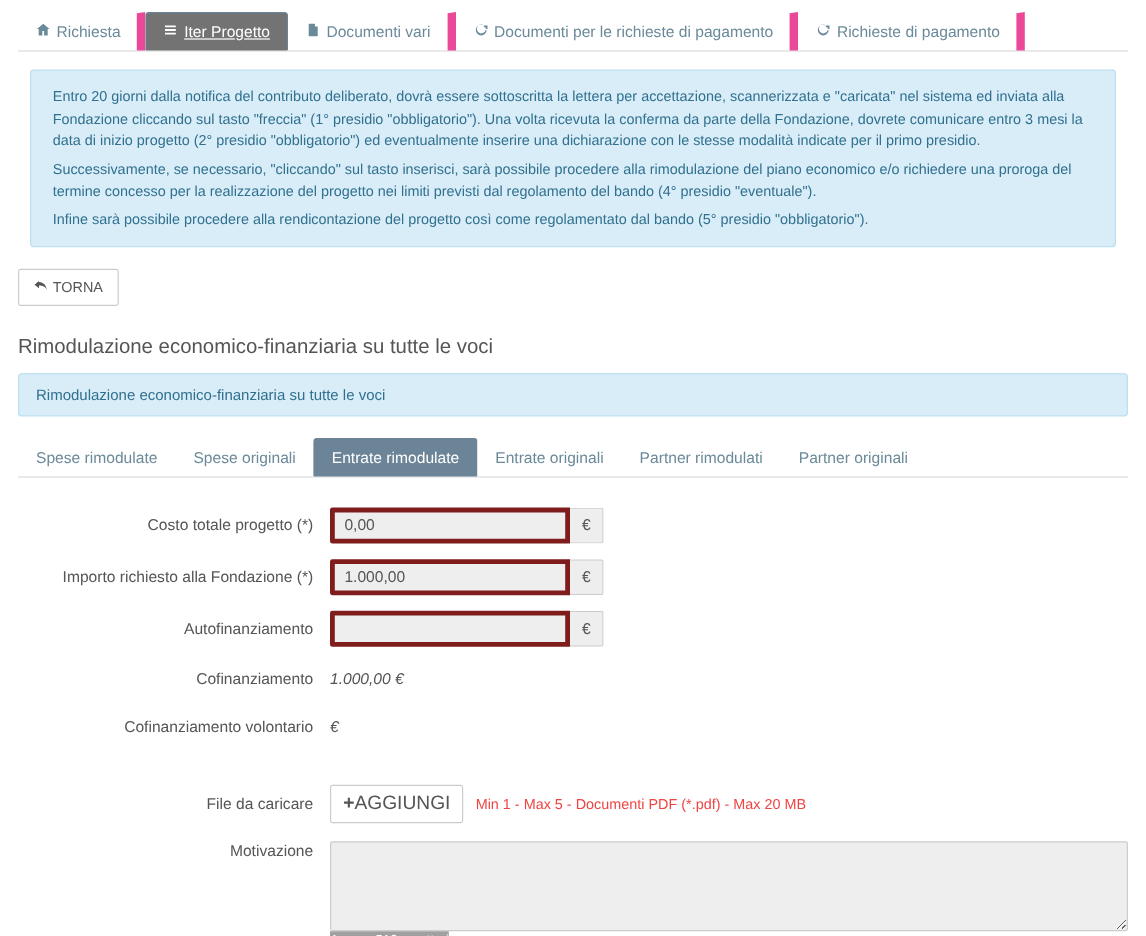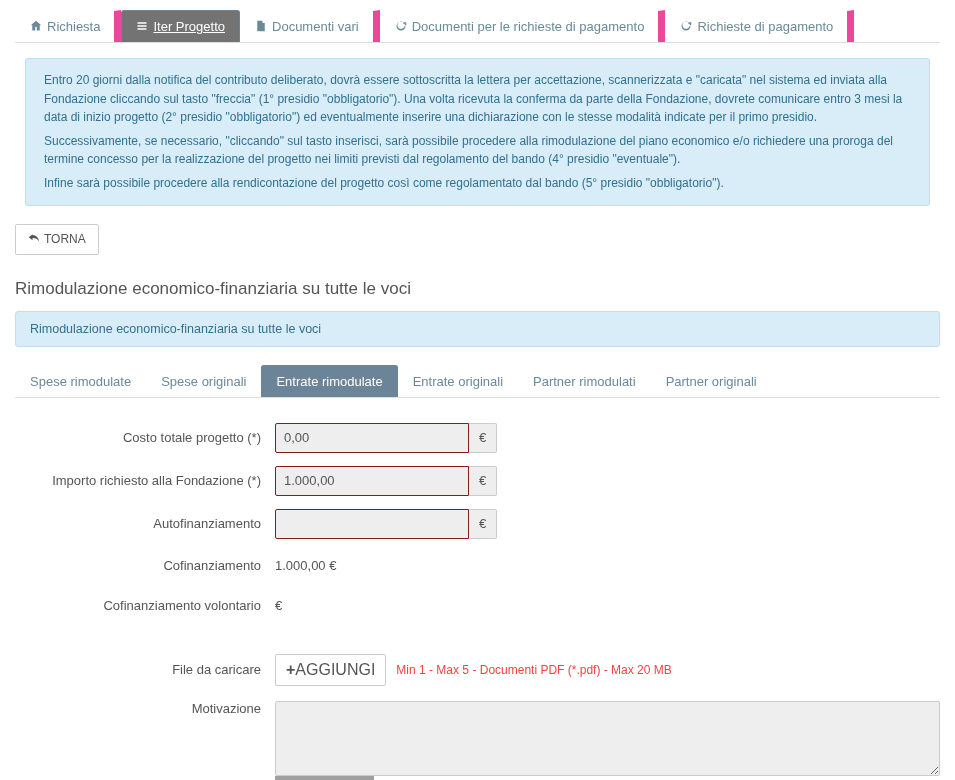--- a/index.html
+++ b/index.html
@@ -109,21 +109,21 @@
     padding-right: 14px;
     font-size: 13px;
     color: #555;
   }
   .input-group {
     display: flex;
     width: 188px;
   }
   .form-control {
     flex: 1;
-    border: 1px solid #7f1d1d;
+    border: 4px solid #7f1d1d;
     background: #eee;
     padding: 6px 8px;
     font-size: 13px;
     color: #555;
     height: 30px;
     border-radius: 2px 0 0 2px;
   }
   .input-addon {
     border: 1px solid #ccc;
     border-left: none;
@@ -132,20 +132,21 @@
     font-size: 13px;
     color: #555;
     display: flex;
     align-items: center;
     border-radius: 0 2px 2px 0;
   }
   .static-value {
     padding: 6px 0;
     font-size: 13px;
     color: #555;
+    font-style: italic;
   }
   .file-row { margin-top: 35px; }
   .btn-aggiungi {
     border: 1px solid #ccc;
     background: #fff;
     padding: 6px 10px;
     font-size: 16px;
     cursor: pointer;
     border-radius: 2px;
     color: #555;

